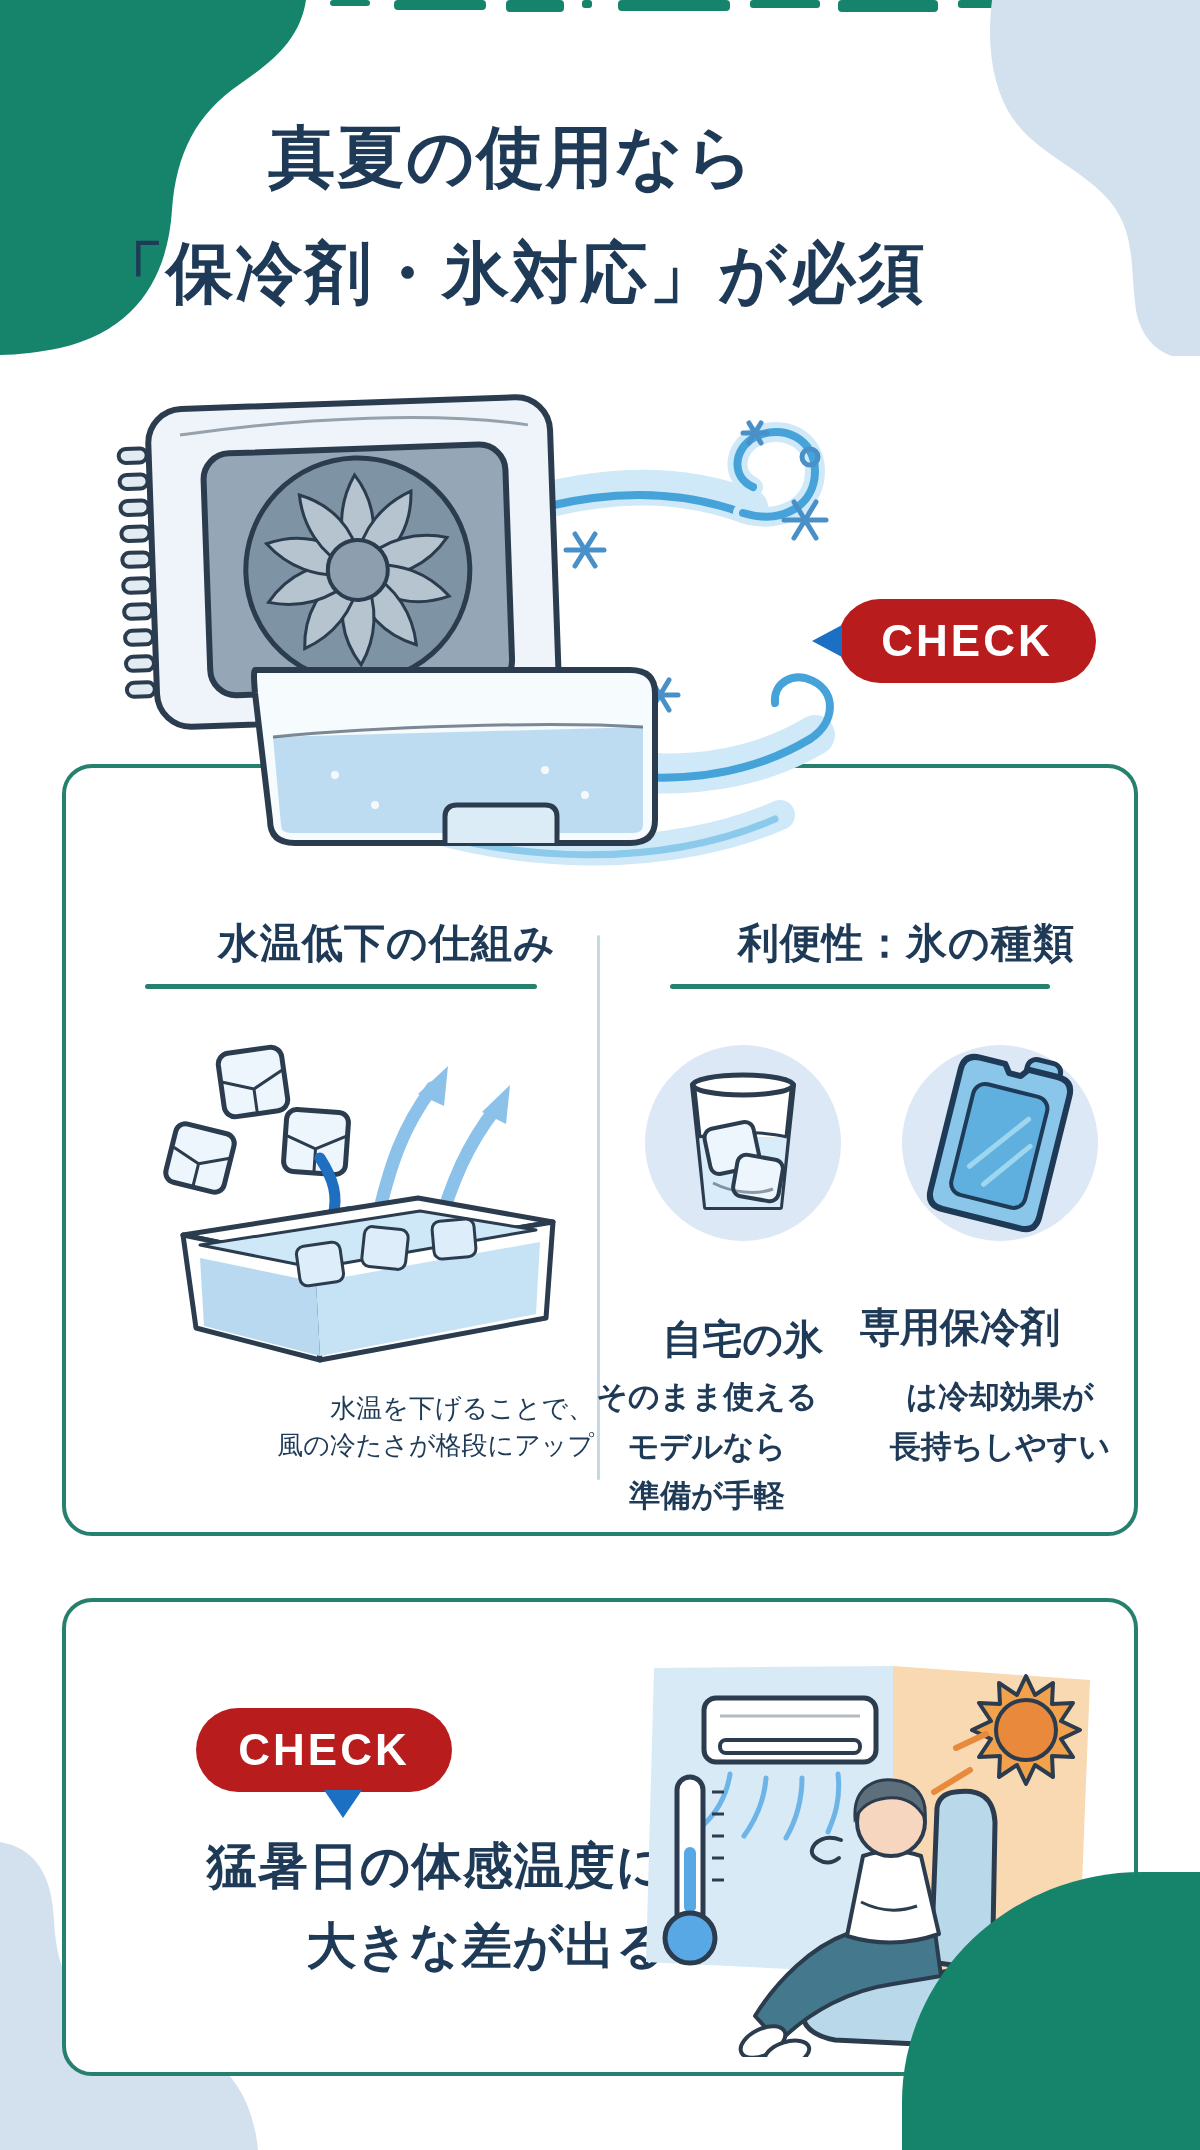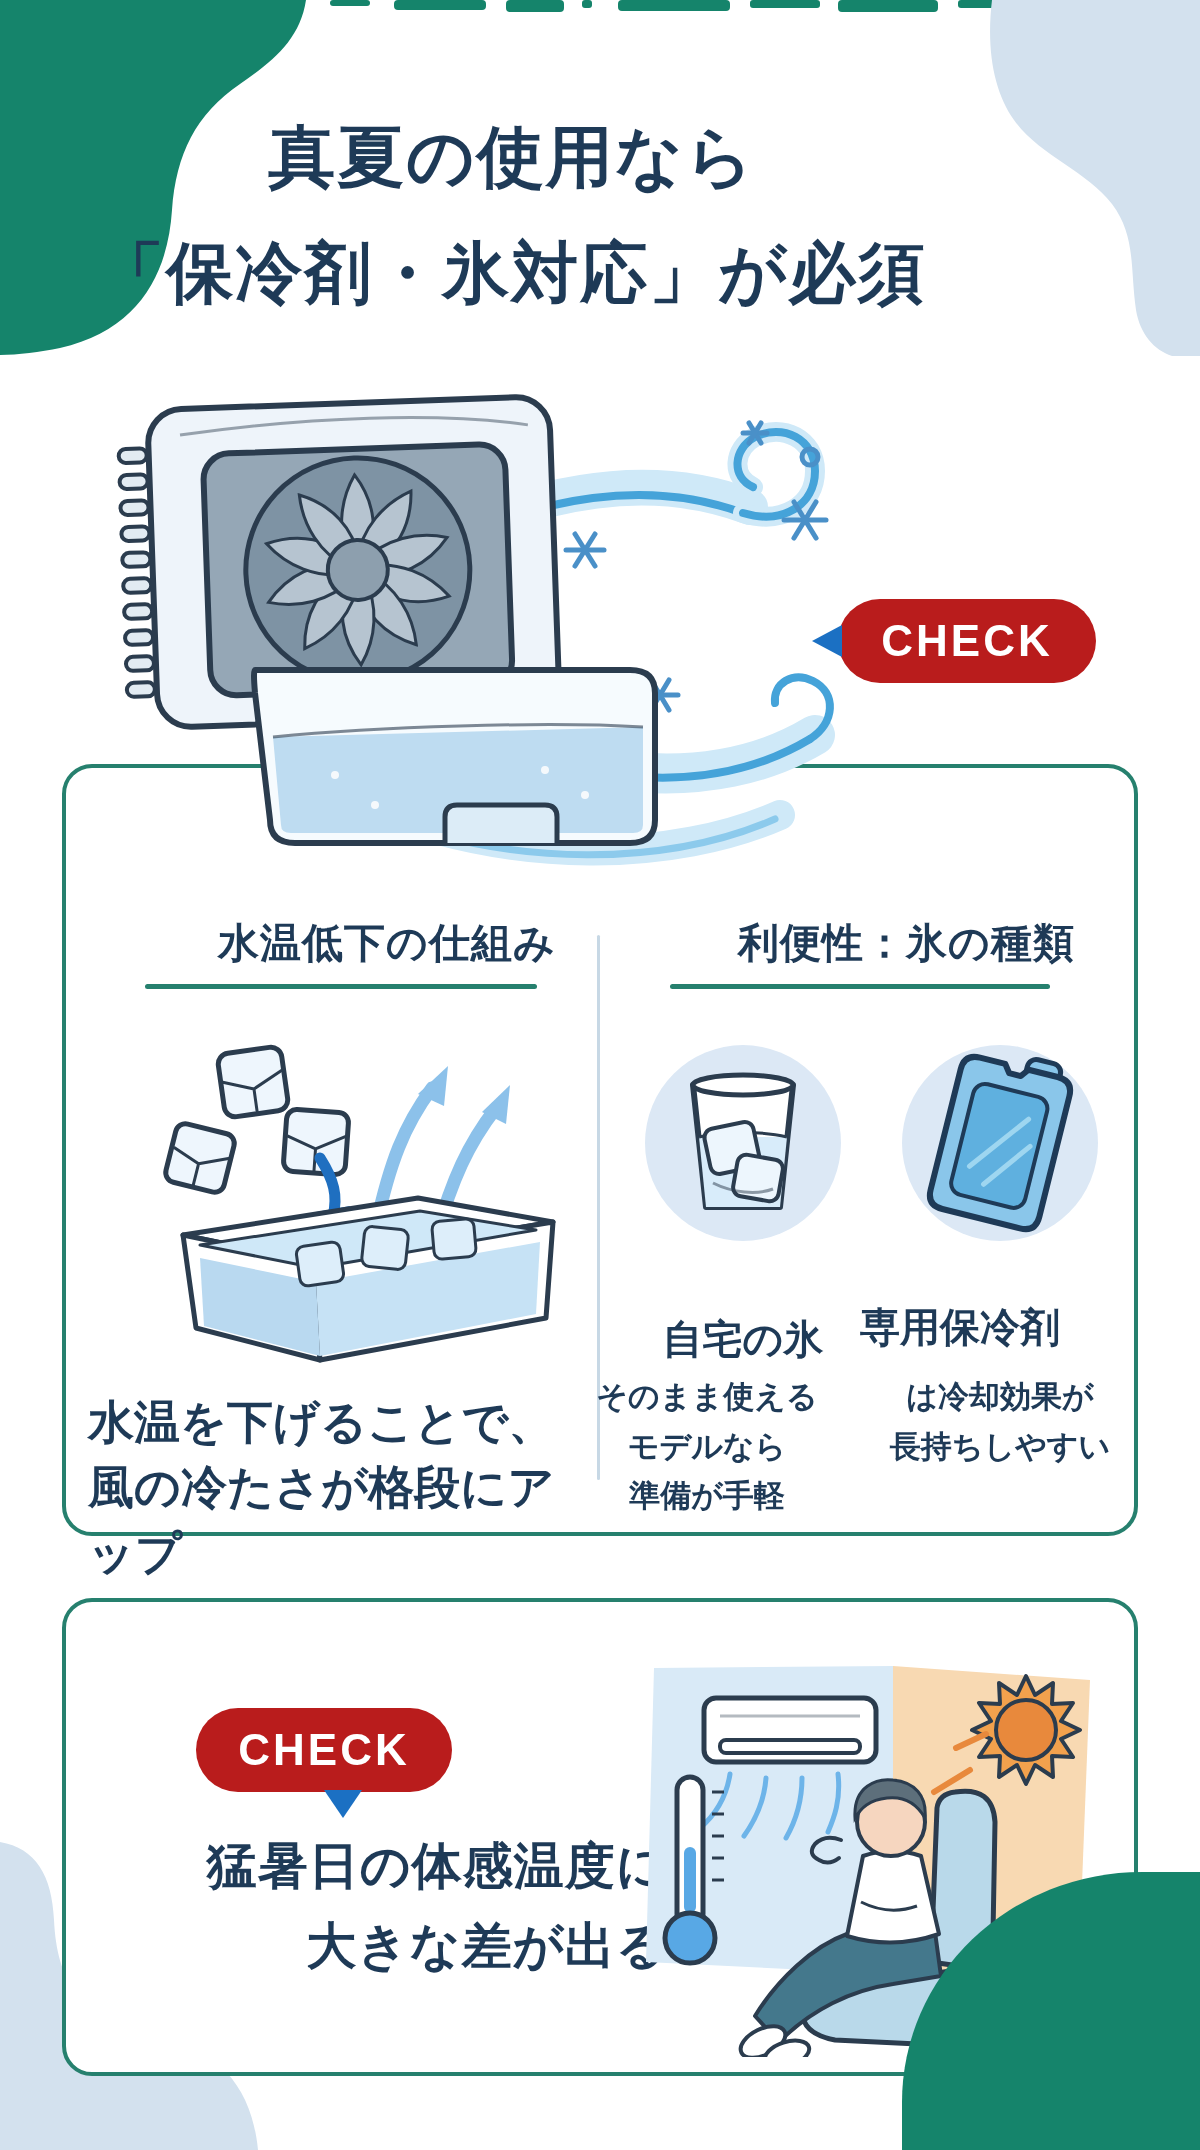--- a/index.html
+++ b/index.html
@@ -14,21 +14,21 @@
   .check-badge.tail-left::before{content:"";position:absolute;left:-26px;top:26px;
                border-top:16px solid transparent;border-bottom:16px solid transparent;
                border-right:30px solid #1b70c3;}
   .check-badge.tail-down::after{content:"";position:absolute;left:128px;top:82px;
                border-left:19px solid transparent;border-right:19px solid transparent;
                border-top:28px solid #1b70c3;}
   .panel{background:#ffffff;border:4px solid #26806e;border-radius:30px;z-index:1;box-sizing:border-box;}
   .section-header{font-size:41px;font-weight:800;color:#1e3a57;text-align:right;z-index:2;letter-spacing:1px;}
   .underline{height:5px;background:#26806e;border-radius:3px;z-index:2;}
   .divider{width:3px;background:#c7d8e5;border-radius:2px;z-index:2;}
-  .caption{font-size:46px;font-weight:700;color:#1e3a57;text-align:left;line-height:1.42;z-index:2;}
+  .caption{font-size:26px;font-weight:400;color:#1e3a57;text-align:right;line-height:1.42;z-index:2;}
   .circle{border-radius:50%;background:#dce8f5;z-index:2;}
   .type-label{font-size:40px;font-weight:800;color:#1e3a57;text-align:center;z-index:2;}
   .type-desc{font-size:31px;font-weight:700;color:#1e3a57;text-align:center;line-height:1.6;z-index:2;}
   .bottom-text{font-size:50px;font-weight:800;color:#1e3a57;line-height:1.6;z-index:2;letter-spacing:1px;text-align:right;}
   svg{display:block;}
 </style>
 </head>
 <body>
 
 <div class="page">

